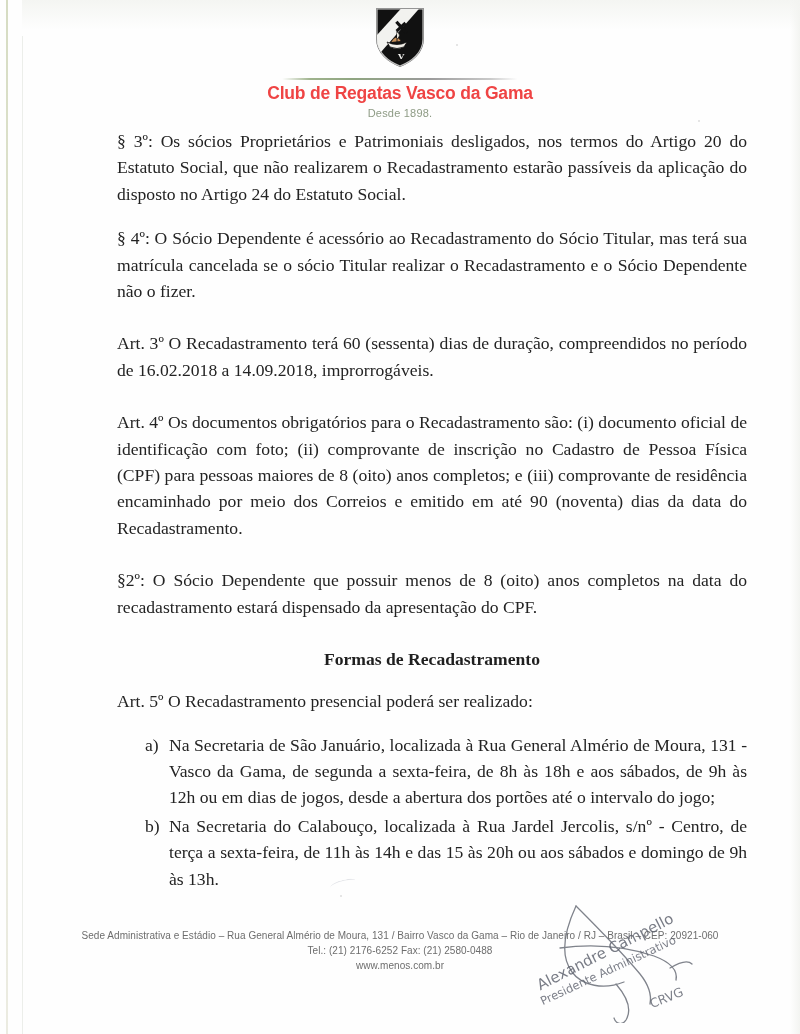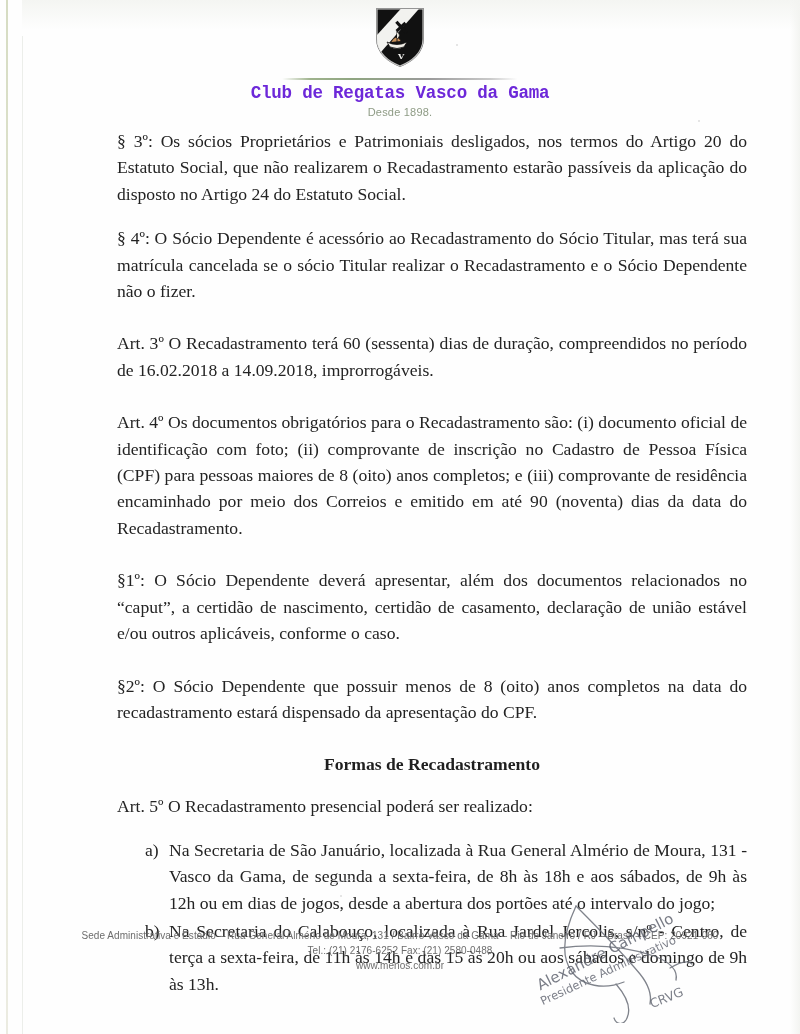--- a/index.html
+++ b/index.html
@@ -59,25 +59,25 @@
     height: 62px;
     line-height: 0;
   }
   .brand-rule {
     width: 236px;
     height: 2px;
     margin: 6px auto 3px auto;
     background: linear-gradient(to right, #ffffff, #9fb38d 12%, #8fa581 30%, #9a9a9a 62%, #c9c9c9 88%, #ffffff);
   }
   .brand-name {
-    font-family: Liberation Mono, monospace;
+    font-family: Liberation Sans, sans-serif;
     font-size: 17.5px;
     font-weight: 700;
     letter-spacing: -0.2px;
-    color: #6d28d9;
+    color: #ef4444;
     white-space: nowrap;
   }
   .brand-sub {
     font-family: Liberation Sans, sans-serif;
     font-size: 11px;
     font-weight: 400;
     color: #8e9b85;
     margin-top: 3px;
     letter-spacing: .2px;
   }
@@ -246,21 +246,20 @@
     <div class="brand-name">Club de Regatas Vasco da Gama</div>
     <div class="brand-sub">Desde 1898.</div>
   </div>
 
   <div class="body-area">
 
     <p class="para">§ 3º: Os sócios Proprietários e Patrimoniais desligados, nos termos do Artigo 20 do Estatuto Social, que não realizarem o Recadastramento estarão passíveis da aplicação do disposto no Artigo 24 do Estatuto Social.</p>
     <p class="para gap">§ 4º: O Sócio Dependente é acessório ao Recadastramento do Sócio Titular, mas terá sua matrícula cancelada se o sócio Titular realizar o Recadastramento e o Sócio Dependente não o fizer.</p>
     <p class="para gap">Art. 3º O Recadastramento terá 60 (sessenta) dias de duração, compreendidos no período de 16.02.2018 a 14.09.2018, improrrogáveis.</p>
     <p class="para gap">Art. 4º Os documentos obrigatórios para o Recadastramento são: (i) documento oficial de identificação com foto; (ii) comprovante de inscrição no Cadastro de Pessoa Física (CPF) para pessoas maiores de 8 (oito) anos completos; e (iii) comprovante de residência encaminhado por meio dos Correios e emitido em até 90 (noventa) dias da data do Recadastramento.</p>
-    <p class="para gap">§1º: O Sócio Dependente deverá apresentar, além dos documentos relacionados no “caput”, a certidão de nascimento, certidão de casamento, declaração de união estável e/ou outros aplicáveis, conforme o caso.</p>
     <p class="para gap">§2º: O Sócio Dependente que possuir menos de 8 (oito) anos completos na data do recadastramento estará dispensado da apresentação do CPF.</p>
 
     <h2 class="section-heading">Formas de Recadastramento</h2>
 
     <p class="para tight">Art. 5º O Recadastramento presencial poderá ser realizado:</p>
 
     <ul class="lettered">
       <li>
         <span class="marker">a)</span>
         <span>Na Secretaria de São Januário, localizada à Rua General Almério de Moura, 131 - Vasco da Gama, de segunda a sexta-feira, de 8h às 18h e aos sábados, de 9h às 12h ou em dias de jogos, desde a abertura dos portões até o intervalo do jogo;</span>

